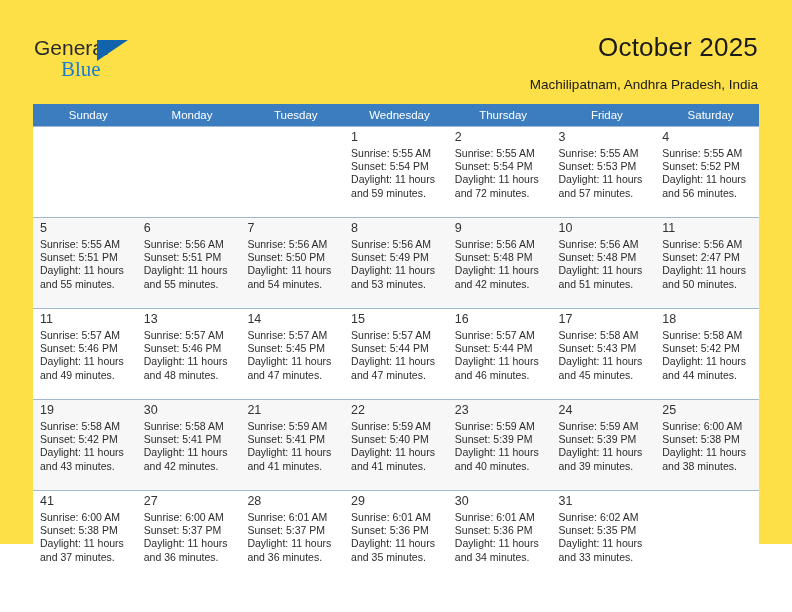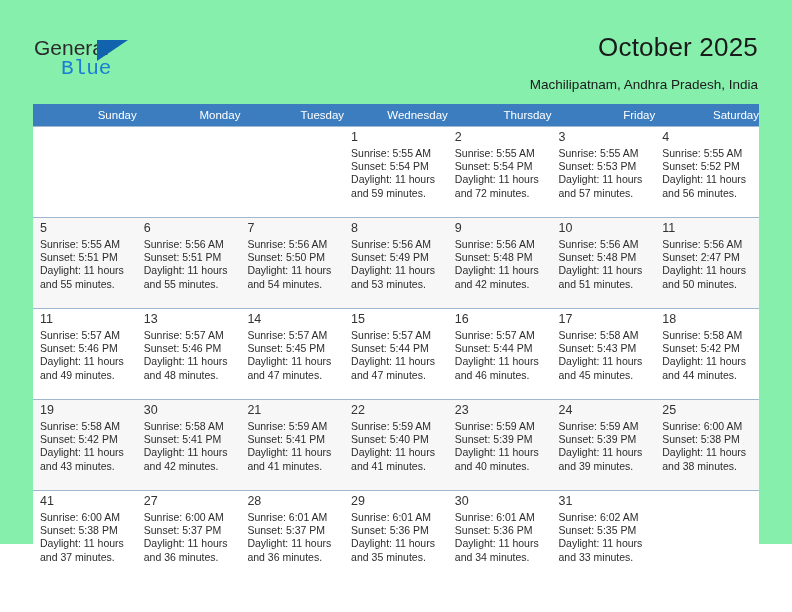--- a/index.html
+++ b/index.html
@@ -8,21 +8,21 @@
     padding: 0;
     width: 792px;
     height: 612px;
     background: #ffffff;
     font-family: "Liberation Sans", sans-serif;
   }
   .page {
     position: relative;
     width: 792px;
     height: 544px;
-    background: #86efac;
+    background: #fde047;
   }
 
   
   .header {
     position: absolute;
     left: 0; top: 0;
     width: 792px;
     height: 100px;
   }
   .logo {
@@ -48,21 +48,21 @@
     width: 0; height: 0;
     border-left: 31px solid #1163ae;
     border-bottom: 21px solid transparent;
   }
   .logo-blue {
     position: absolute;
     left: 27px; top: 21px;
     font-size: 21px;
     color: #1b7ed1;
     line-height: 24px;
-    font-family: Liberation Mono, monospace;
+    font-family: Liberation Serif, serif;
   }
   .title {
     position: absolute;
     right: 34px;
     top: 32px;
     font-size: 26px;
     color: #1a1a1a;
     text-align: right;
     font-weight: normal;
     letter-spacing: 0.2px;
@@ -86,21 +86,21 @@
   table.cal {
     border-collapse: collapse;
     width: 726px;
     table-layout: fixed;
   }
   table.cal th {
     background: #3b7dbf;
     color: #ffffff;
     font-size: 11.5px;
     font-weight: normal;
-    text-align: right;
+    text-align: center;
     padding: 5px 0 5px 7px;
     height: 22px;
     border: none;
   }
   table.cal td {
     vertical-align: top;
     height: 90px;
     padding: 0;
     border-top: 1px solid #9fb8d0;
     border-bottom: none;

